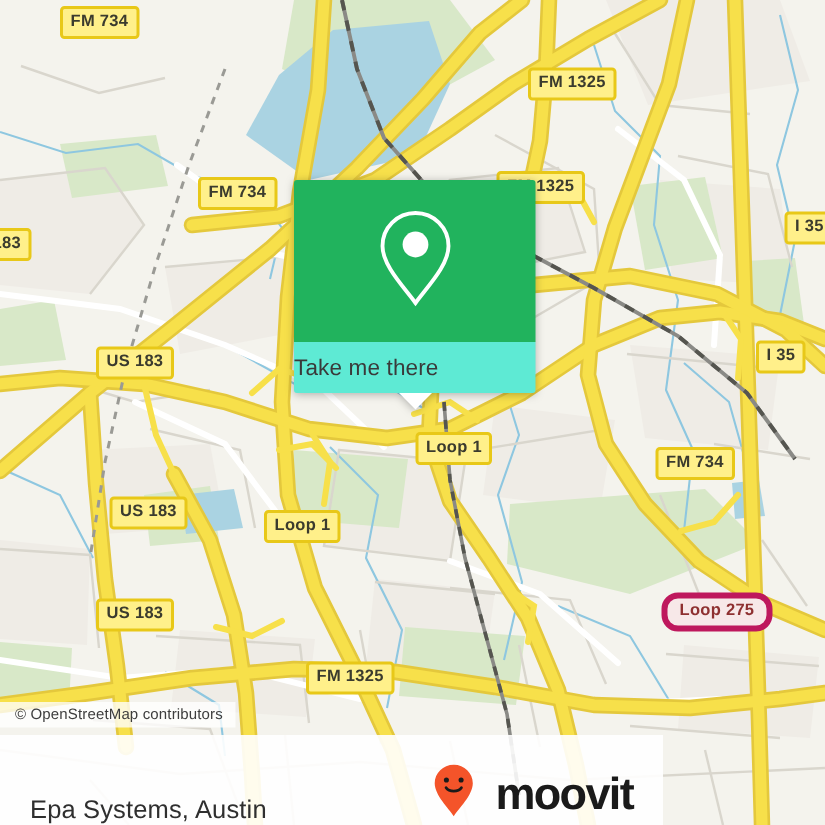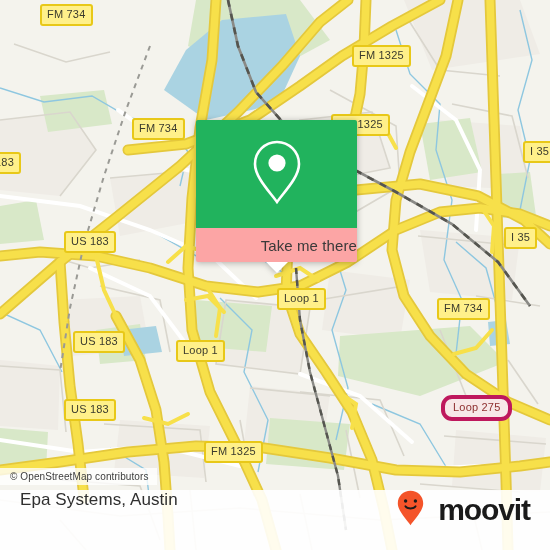--- a/index.html
+++ b/index.html
@@ -14,21 +14,21 @@
   .map{position:absolute;left:0;top:0;width:550px;height:550px;background:#f4f3ed;}
   .map svg{display:block;width:550px;height:550px;}
 
   
   .shield{
     position:absolute;
     background:#fff08a;
     border:2px solid #e8c818;
     border-radius:3px;
     color:#3b3b2e;
-    font-weight:normal;
+    font-weight:bold;
     font-size:11px;
     line-height:13px;
     padding:2px 5px 3px 5px;
     white-space:nowrap;
     letter-spacing:.2px;
     box-sizing:border-box;
   }
   .shield.pill{
     background:#f7e8e8;
     border:4px solid #be185d;
@@ -40,44 +40,44 @@
   
   .callout{
     position:absolute;left:196px;top:120px;width:161px;
     filter:drop-shadow(0 1px 3px rgba(0,0,0,.28));
   }
   .callout-top{
     height:108px;background:#21b35d;border-radius:2px 2px 0 0;
     display:flex;align-items:center;justify-content:center;
   }
   .callout-bottom{
-    position:relative;background:#fca5a5;border-radius:0 0 2px 2px;
-    height:34px;display:flex;align-items:center;justify-content:flex-end;
+    position:relative;background:#5eead4;border-radius:0 0 2px 2px;
+    height:34px;display:flex;align-items:center;justify-content:flex-start;
   }
   .callout-label{font-size:15px;color:#3a3a3a;letter-spacing:.1px;}
   .callout-tail{
     position:absolute;left:70px;bottom:-11px;width:0;height:0;
     border-left:11px solid transparent;border-right:11px solid transparent;
     border-top:11px solid #fff;
   }
 
   
   .attrib{
     position:absolute;left:0;top:468px;
     background:rgba(255,255,255,.78);
     font-size:10px;color:#3d3d3d;
     padding:3px 8px 3px 10px;
     letter-spacing:.1px;
   }
 
   
   .bottombar{
-    position:absolute;left:0;top:490px;width:550px;height:60px;
+    position:absolute;left:0;top:490px;width:442px;height:60px;
     background:rgba(255,255,255,.90);
-    display:flex;align-items:flex-start;justify-content:space-between;
+    display:flex;align-items:flex-end;justify-content:space-between;
     padding:0 20px 0 20px;box-sizing:border-box;
   }
   .place-title{font-size:17px;color:#2f2f2f;letter-spacing:.1px;}
   .brand{display:flex;align-items:center;gap:14px;}
   .brand-word{font-size:30px;font-weight:bold;color:#1a1a1a;letter-spacing:-1.1px;line-height:30px;}
 </style>
 </head>
 <body>
 
 <div id="root">

